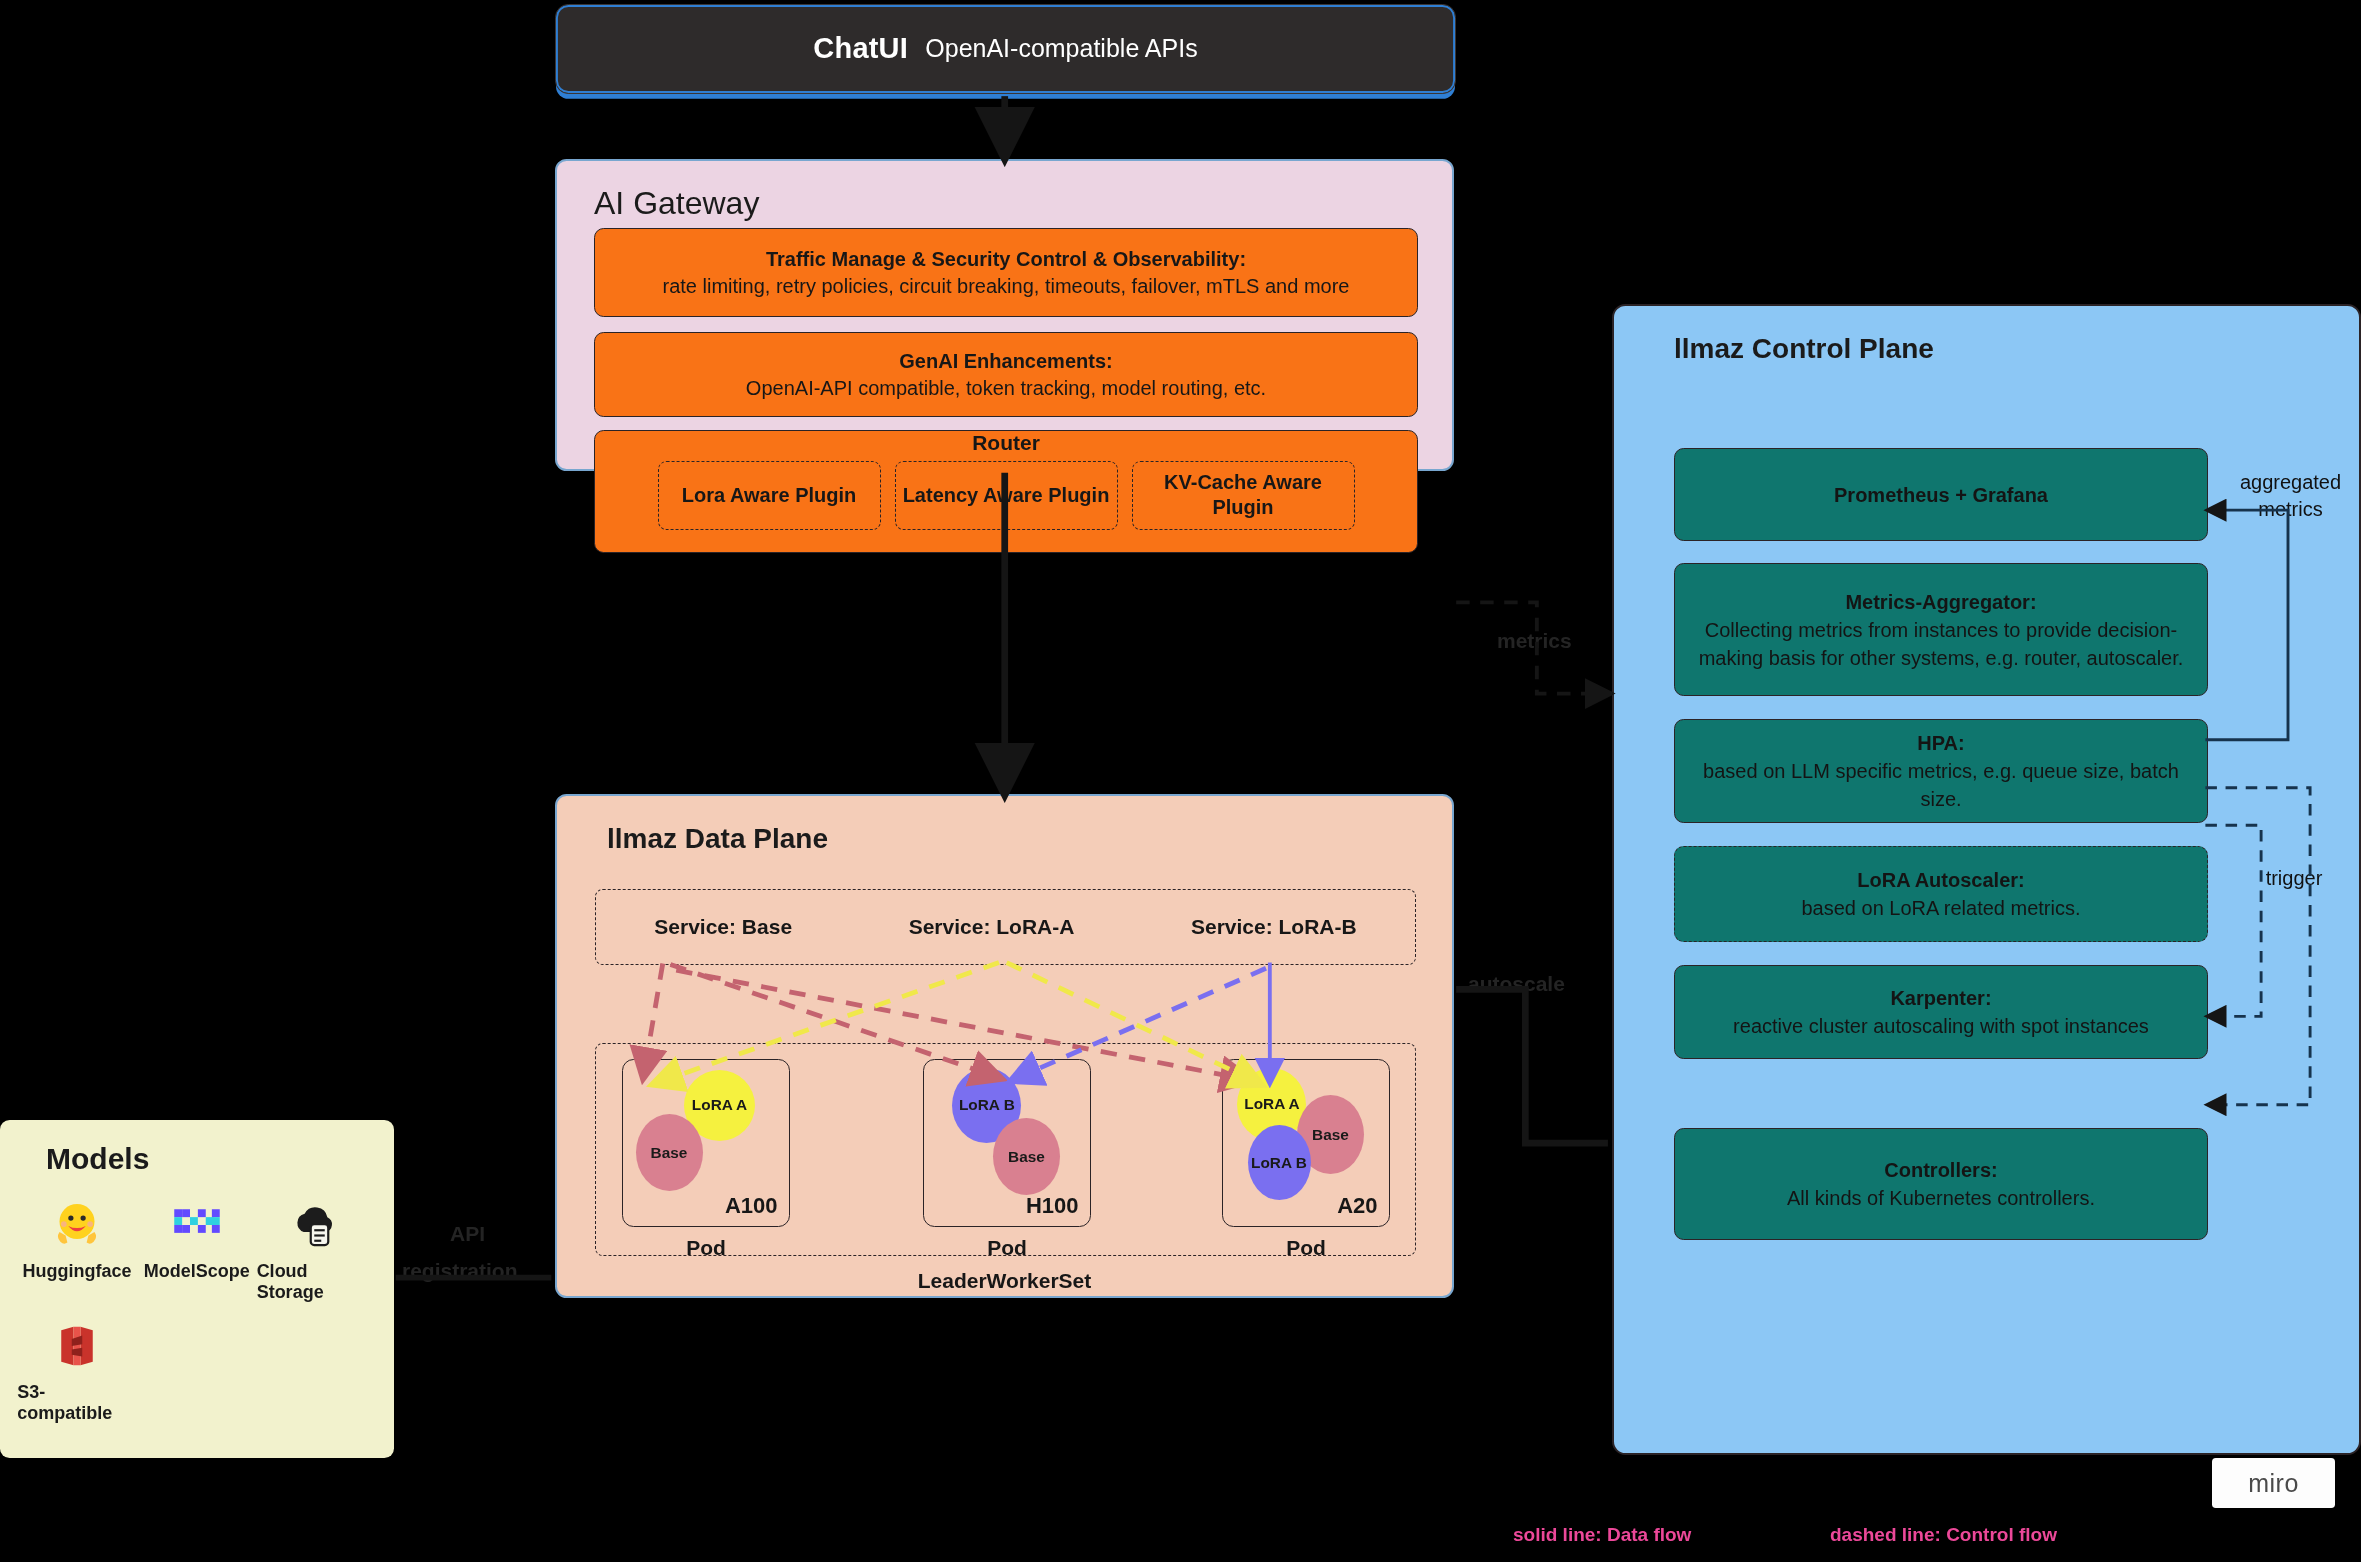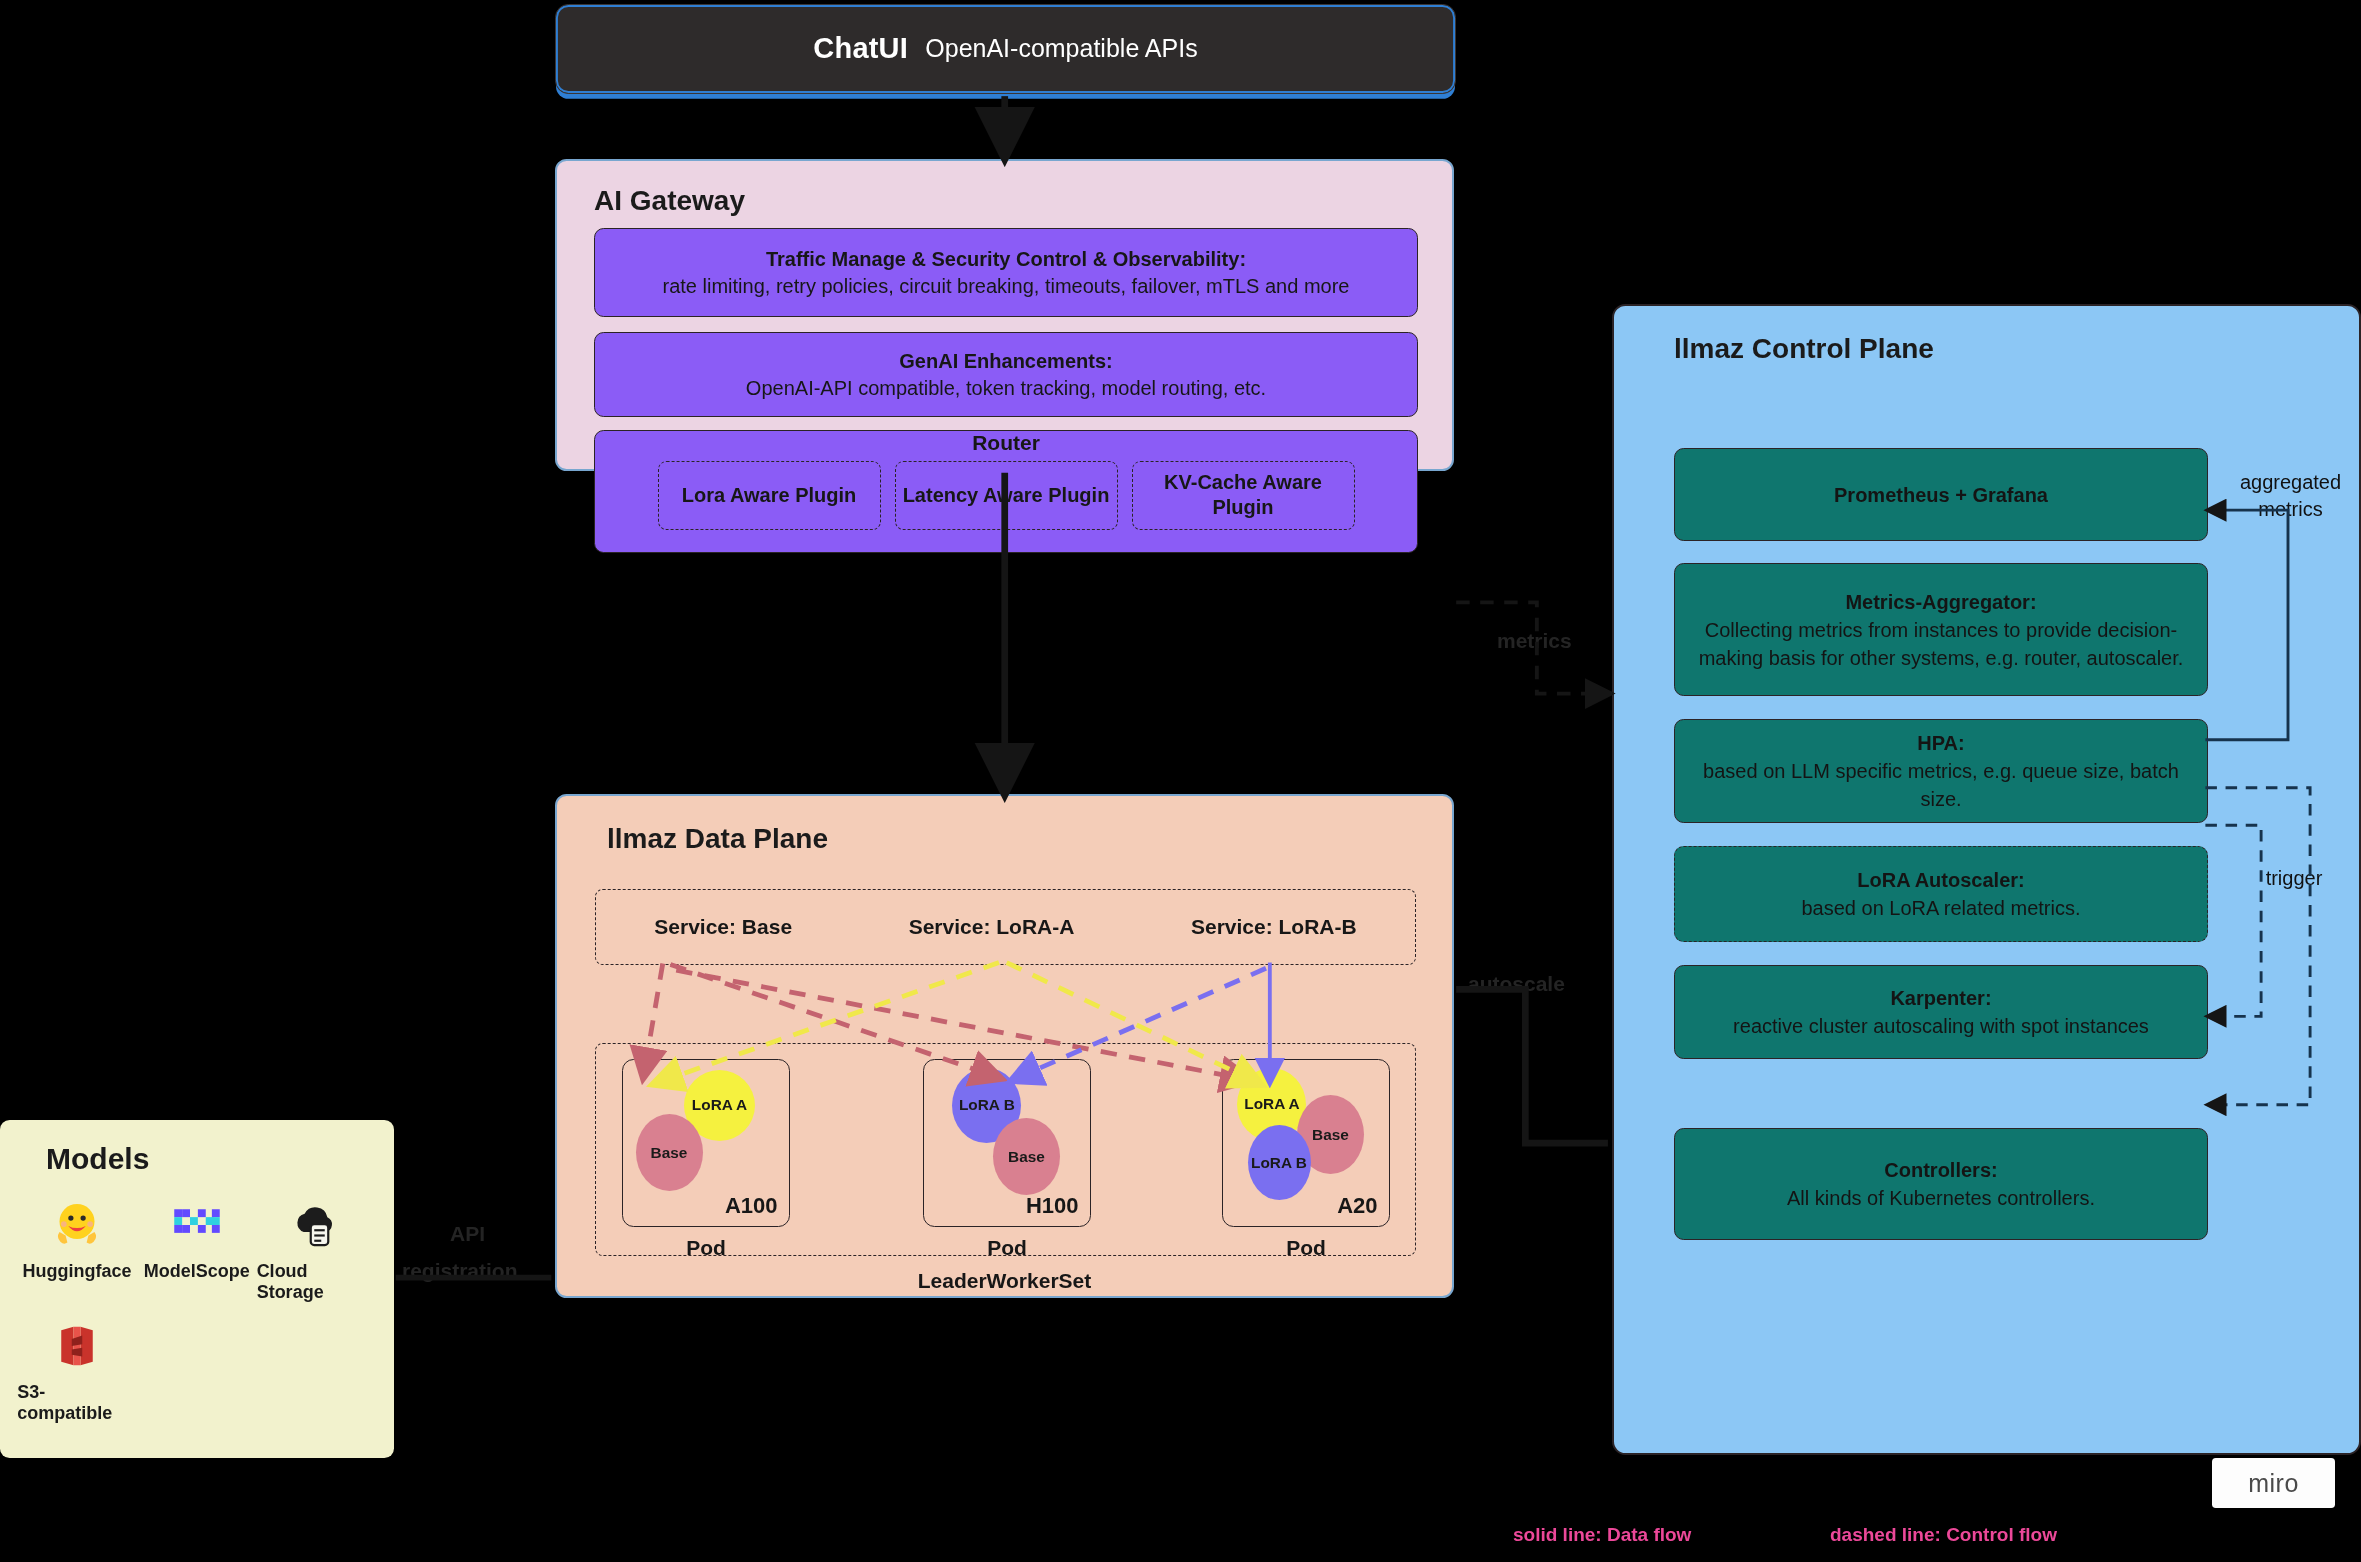--- a/index.html
+++ b/index.html
@@ -26,24 +26,24 @@
   #chatui .t1 { color: #ffffff; font-size: 29px; font-weight: bold; letter-spacing: 0.2px; }
   #chatui .t2 { color: #ffffff; font-size: 25px; font-weight: 400; }
 
   
   #gateway {
     left: 555px; top: 159px; width: 899px; height: 312px;
     background: #ecd4e3; border: 2.9px solid #78a6cf; border-radius: 11.5px;
   }
   #gateway > .plane-title {
     position: absolute; left: 37px; top: 24px;
-    font-size: 28px; font-weight: bold; color: #1b1b1b;
+    font-size: 32px; font-weight: normal; color: #1b1b1b;
   }
   .gw-card {
-    position: absolute; background: #8b5cf6;
+    position: absolute; background: #f97316;
     border: 1.9px solid #2b2326; border-radius: 9.6px;
     display: flex; flex-direction: column; align-items: center; justify-content: center;
     text-align: center; padding: 5.8px 11.5px;
   }
   .gw-card .hd { font-size: 20px; font-weight: bold; color: #171717; line-height: 1.35; }
   .gw-card .sb { font-size: 20px; font-weight: 400; color: #171717; line-height: 1.35; }
 
   #gw-traffic { left: 37px; top: 67px; width: 824px; height: 89px; }
   #gw-genai   { left: 37px; top: 171px; width: 824px; height: 85px; }
   #gw-router  { left: 37px; top: 269px; width: 824px; height: 123px;

